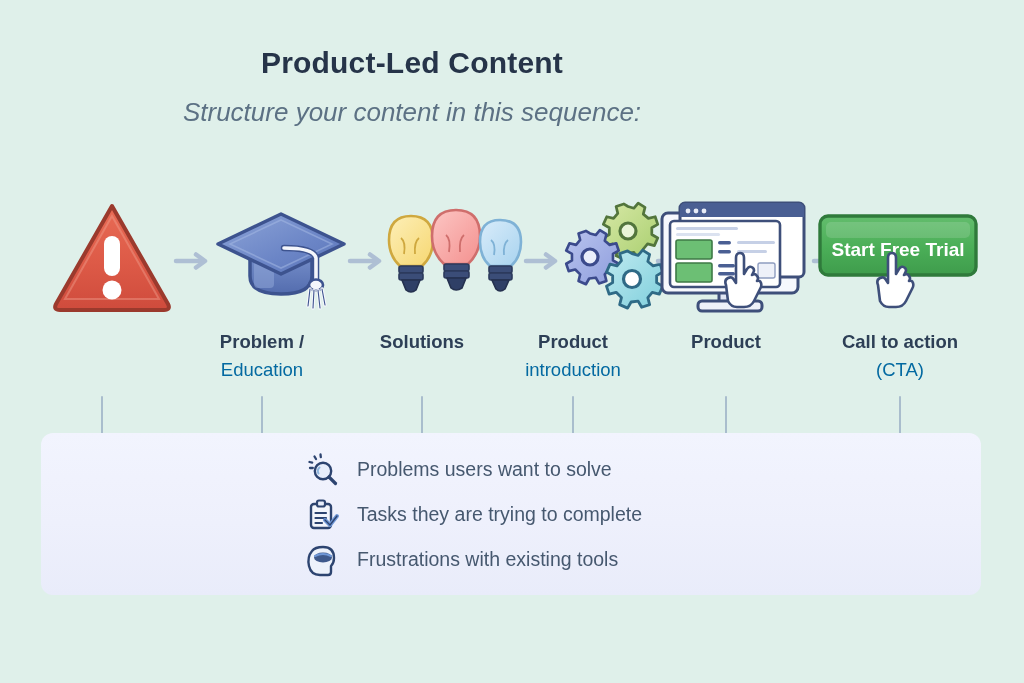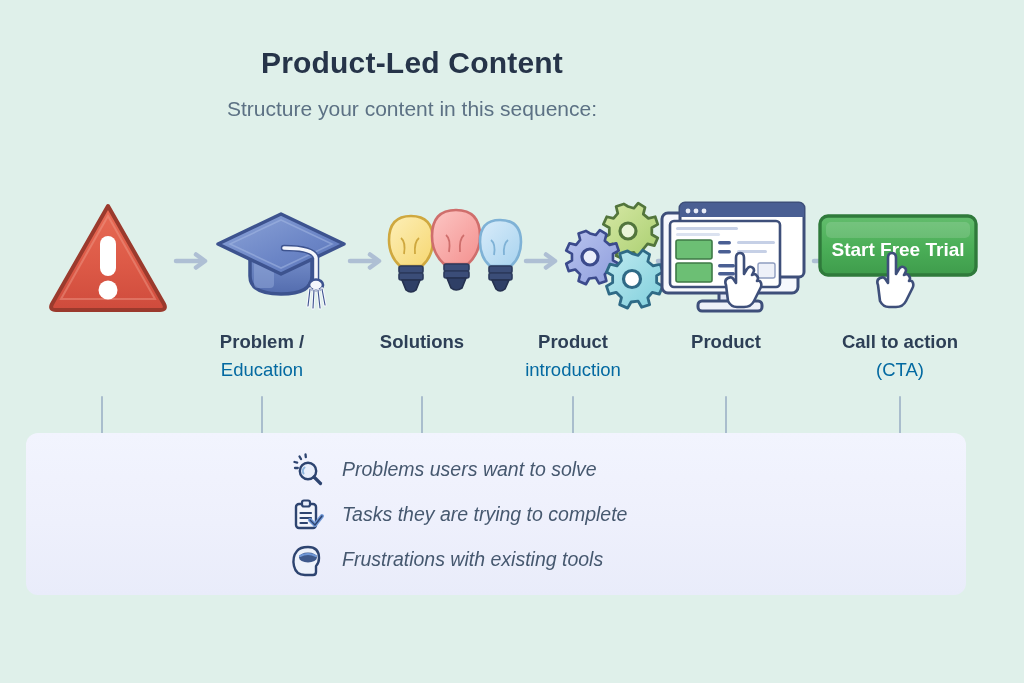--- a/index.html
+++ b/index.html
@@ -32,42 +32,43 @@
   }
   .title {
     font-size: 30px;
     font-weight: bold;
     color: #263449;
     letter-spacing: 0.2px;
     margin: 0;
     line-height: 1.25;
   }
   .subtitle {
-    font-size: 21px;
+    font-size: 26px;
     font-weight: normal;
     color: #5c7184;
     margin: 14px 0 0 0;
     line-height: 1.25;
+    font-style: italic;
   }
 
   
   .flow {
     position: absolute;
     top: 196px;
     left: 34px;
     width: 956px;
     height: 120px;
   }
   .step-icon {
     position: absolute;
     top: 0;
     height: 120px;
     display: flex;
     align-items: center;
-    justify-content: flex-start;
+    justify-content: center;
   }
   .arrow {
     position: absolute;
     top: 56px;
     width: 36px;
     height: 18px;
   }
 
   
   .labels {
@@ -98,27 +99,26 @@
     width: 2px;
     background: #a9bdcd;
     top: 396px;
     height: 38px;
     border-radius: 1px;
   }
 
   
   .panel {
     position: absolute;
-    left: 26px;
+    left: 41px;
     top: 433px;
     width: 940px;
     height: 162px;
     background: linear-gradient(180deg, #f2f4fe 0%, #eef0fc 55%, #e9ecfa 100%);
     border-radius: 12px;
-    font-style: italic;
   }
   .panel-list {
     position: absolute;
     left: 265px;
     top: 16px;
     width: 660px;
   }
   .panel-item {
     display: flex;
     align-items: center;

